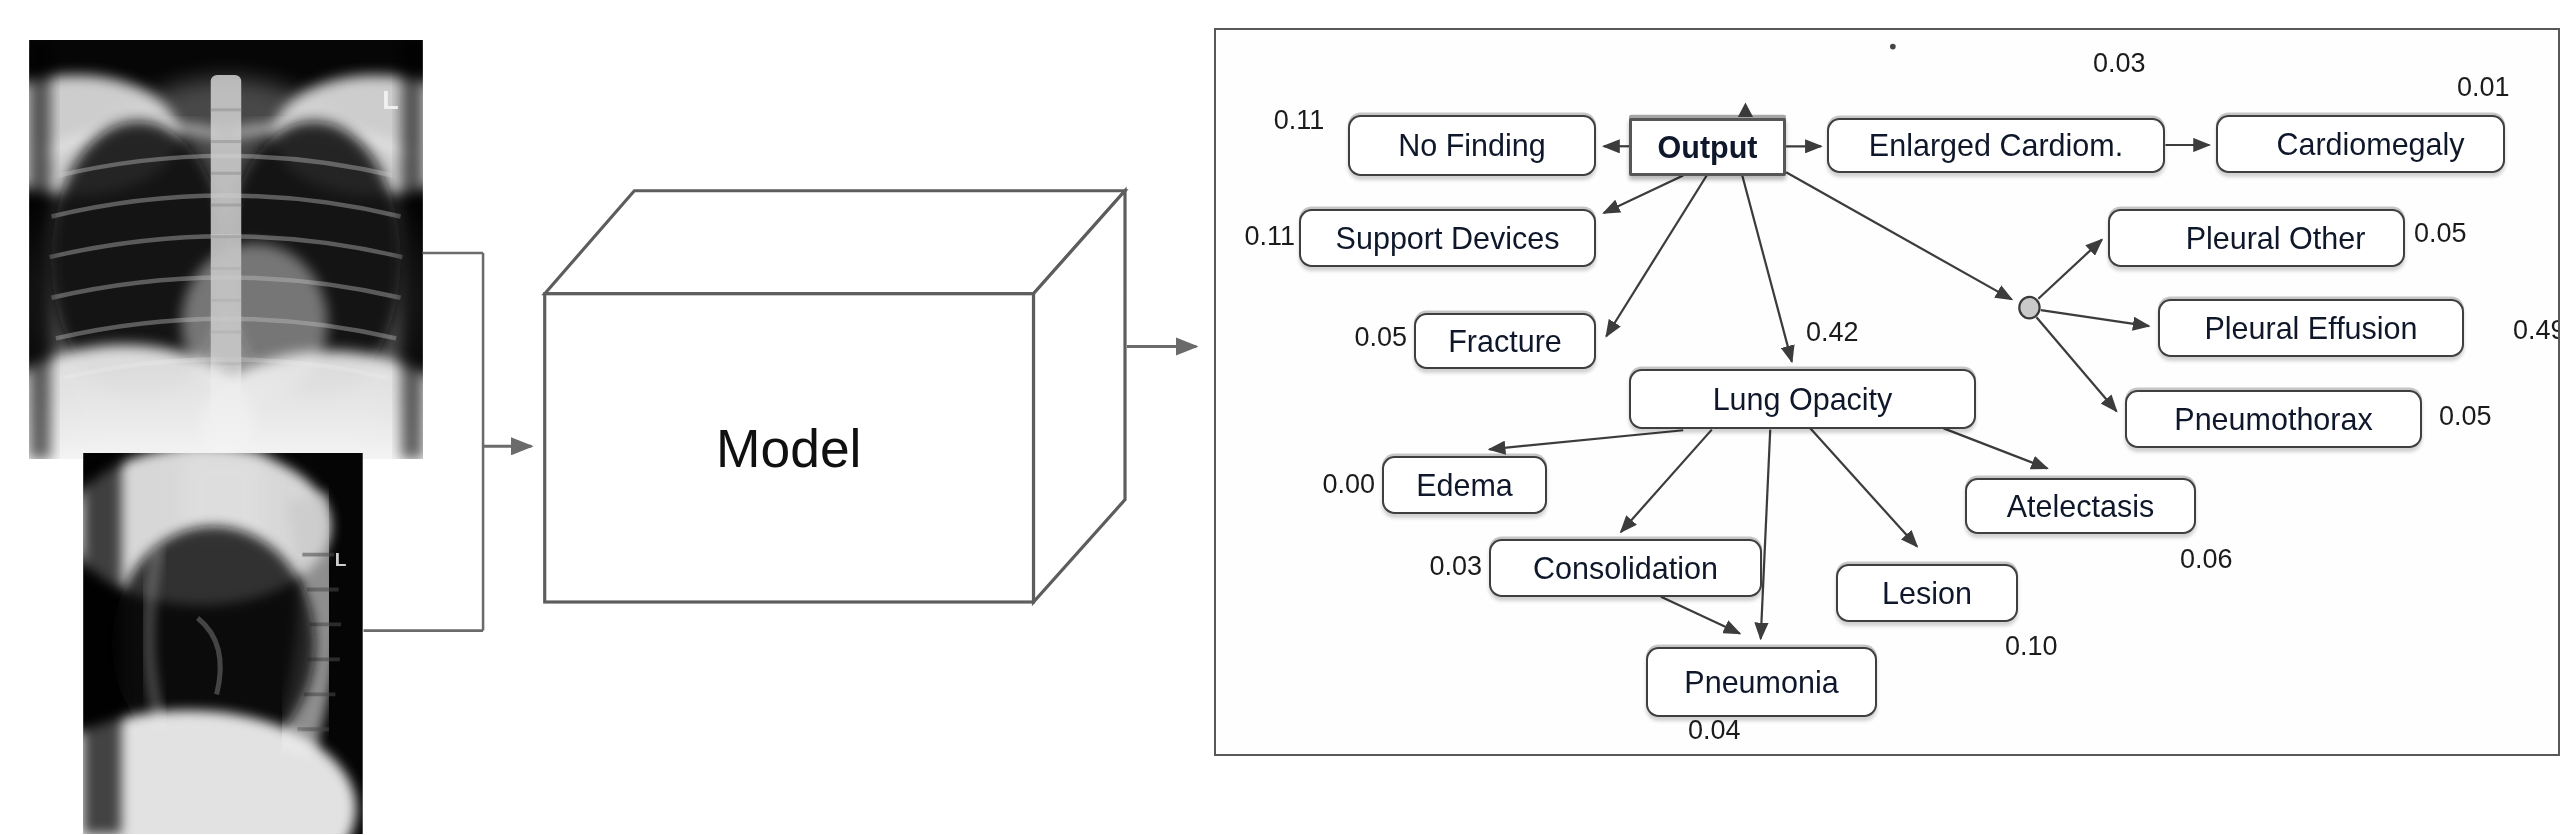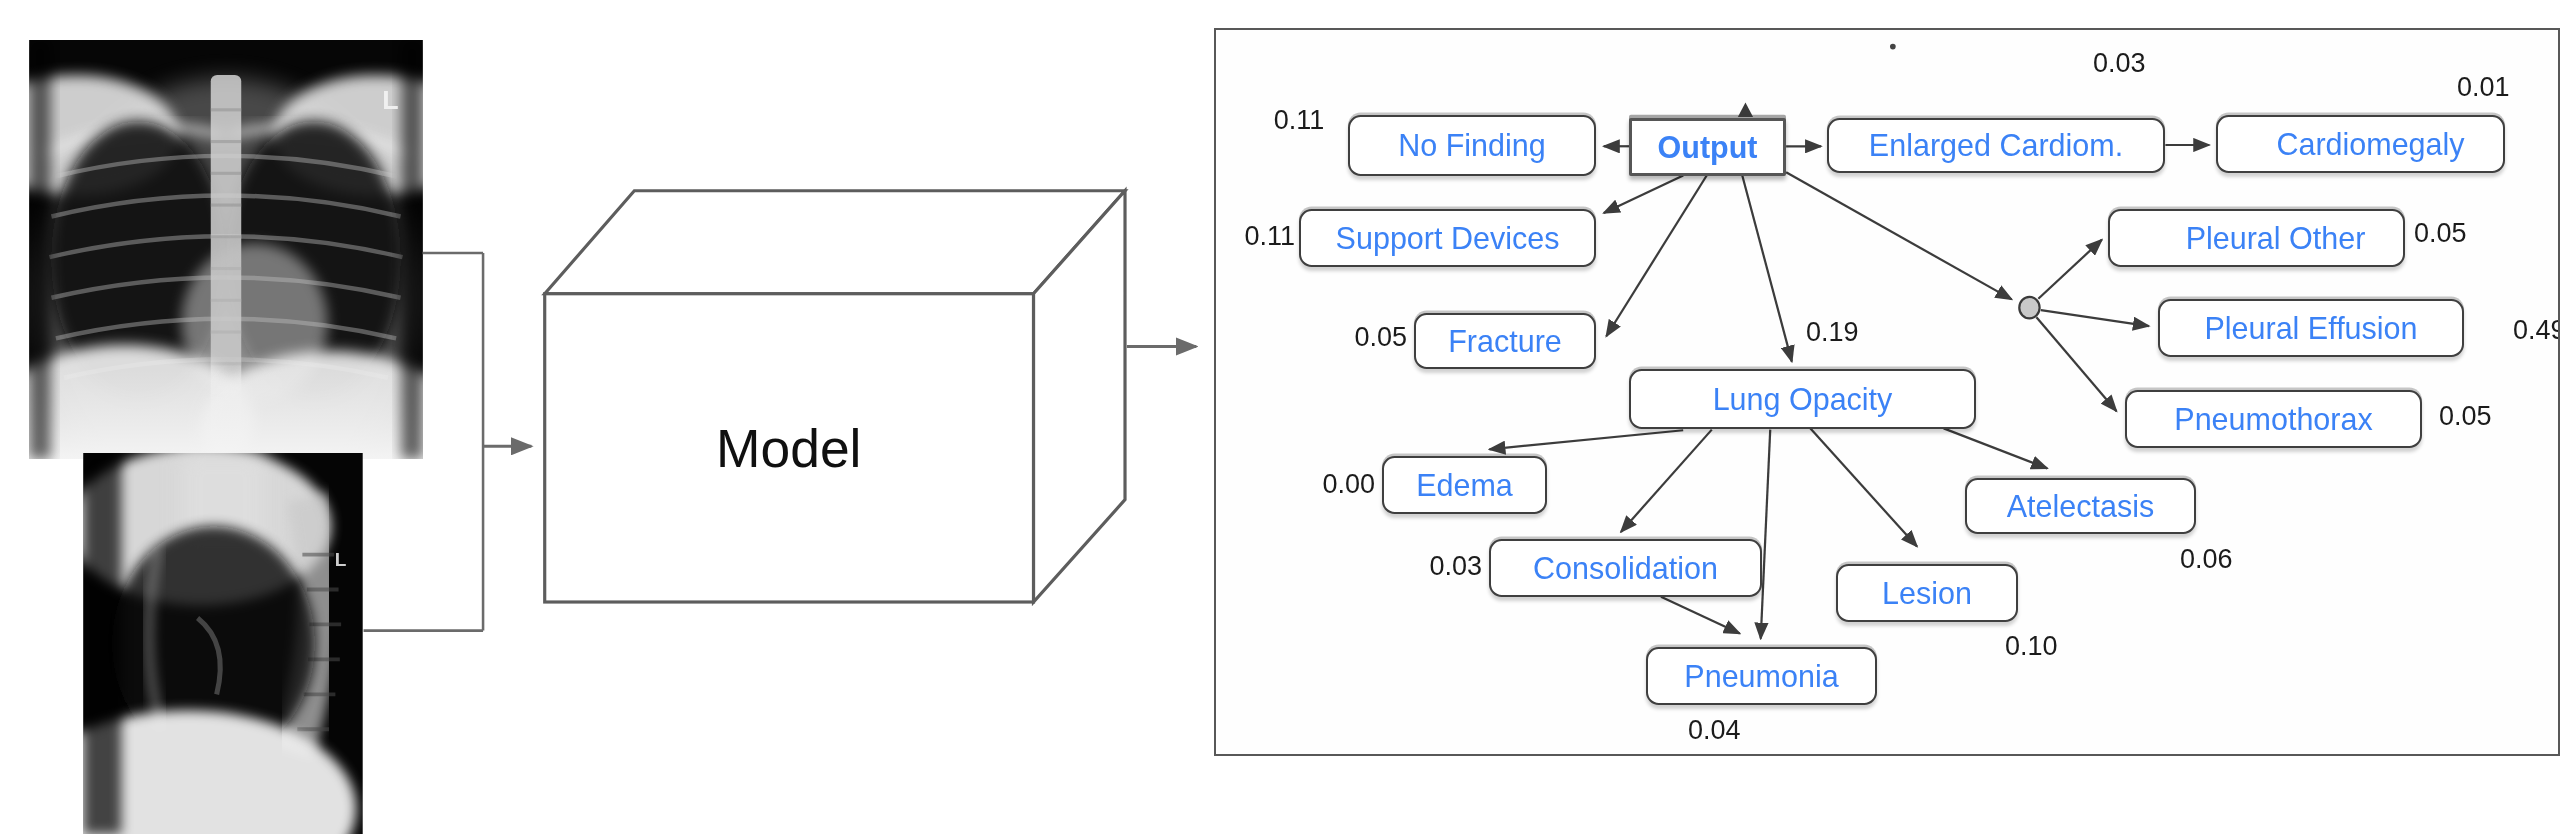--- a/index.html
+++ b/index.html
@@ -7,21 +7,21 @@
          font-family:"Liberation Sans",sans-serif;}
   .xray{position:absolute;display:block;}
   .xray-frontal{left:29px;top:40px;}
   .xray-lateral{left:83px;top:453px;}
   .connectors{position:absolute;left:0;top:0;}
   .panel{position:absolute;left:1214px;top:28px;width:1346px;height:728px;
          border:2.5px solid #585858;background:#fefefe;box-sizing:border-box;overflow:hidden;}
   .edges{position:absolute;left:0;top:0;}
   .node{position:absolute;display:flex;align-items:center;justify-content:center;
         background:#ffffff;border:2.5px solid #3f3f3f;border-radius:12.7px;
-        font-size:30.5px;color:#3b82f6;white-space:nowrap;box-sizing:border-box;
+        font-size:30.5px;color:#0f172a;white-space:nowrap;box-sizing:border-box;
         box-shadow:0 -2.5px 0 rgba(70,70,70,.30),0 3.2px 3.8px rgba(0,0,0,.18);}
   .node--root{border-radius:1.9px;border:3.8px solid #565656;font-weight:bold;
               box-shadow:0 -3.2px 0 rgba(60,60,60,.45),0 3.8px 4.4px rgba(0,0,0,.28);}
   .prob{position:absolute;font-size:27px;color:#1b1b1b;white-space:nowrap;}
   .prob--r{text-align:right;}
   .model-label{font-size:84px;fill:#101010;}
   .xmark{font-weight:bold;fill:#f2f2f2;}
 </style>
 </head>
 <body>
@@ -165,30 +165,30 @@
     <div class="node" style="left:611px;top:88px;width:338px;height:55px;">Enlarged Cardiom.</div>
     <div class="node" style="left:1000px;top:85px;width:289px;height:58px;padding-left:20px;">Cardiomegaly</div>
     <div class="node" style="left:83px;top:179px;width:297px;height:58px;">Support Devices</div>
     <div class="node" style="left:198px;top:283px;width:182px;height:56px;">Fracture</div>
     <div class="node" style="left:413px;top:339px;width:347px;height:60px;">Lung Opacity</div>
     <div class="node" style="left:892px;top:179px;width:297px;height:58px;padding-left:38px;">Pleural Other</div>
     <div class="node" style="left:942px;top:269px;width:306px;height:58px;">Pleural Effusion</div>
     <div class="node" style="left:909px;top:360px;width:297px;height:58px;">Pneumothorax</div>
     <div class="node" style="left:166px;top:426px;width:165px;height:58px;">Edema</div>
     <div class="node" style="left:273px;top:509px;width:273px;height:58px;text-align:center;">Consolidation</div>
-    <div class="node" style="left:430px;top:617px;width:231px;height:58px;">Pneumonia</div>
+    <div class="node" style="left:430px;top:617px;width:231px;height:70px;">Pneumonia</div>
     <div class="node" style="left:620px;top:534px;width:182px;height:58px;">Lesion</div>
     <div class="node" style="left:735px;top:448px;width:231px;height:56px;margin-left:14px;">Atelectasis</div>
 
     <span class="prob prob--r" style="left:25.4px;top:75px;width:83px;">0.11</span>
     <span class="prob" style="left:877px;top:18px;">0.03</span>
     <span class="prob" style="left:1241px;top:42px;">0.01</span>
     <span class="prob prob--r" style="left:0px;top:191px;width:79px;">0.11</span>
     <span class="prob prob--r" style="left:108px;top:292px;width:83px;">0.05</span>
-    <span class="prob" style="left:590px;top:287px;">0.19</span>
+    <span class="prob" style="left:590px;top:287px;">0.42</span>
     <span class="prob" style="left:1198px;top:188px;">0.05</span>
     <span class="prob" style="left:1297px;top:285px;">0.49</span>
     <span class="prob" style="left:1223px;top:371px;">0.05</span>
     <span class="prob prob--r" style="left:76px;top:439px;width:83px;">0.00</span>
     <span class="prob prob--r" style="left:183px;top:521px;width:83px;">0.03</span>
     <span class="prob" style="left:472px;top:685px;">0.04</span>
     <span class="prob" style="left:789px;top:601px;">0.10</span>
     <span class="prob" style="left:964px;top:514px;">0.06</span>
   </div>
 </div>

